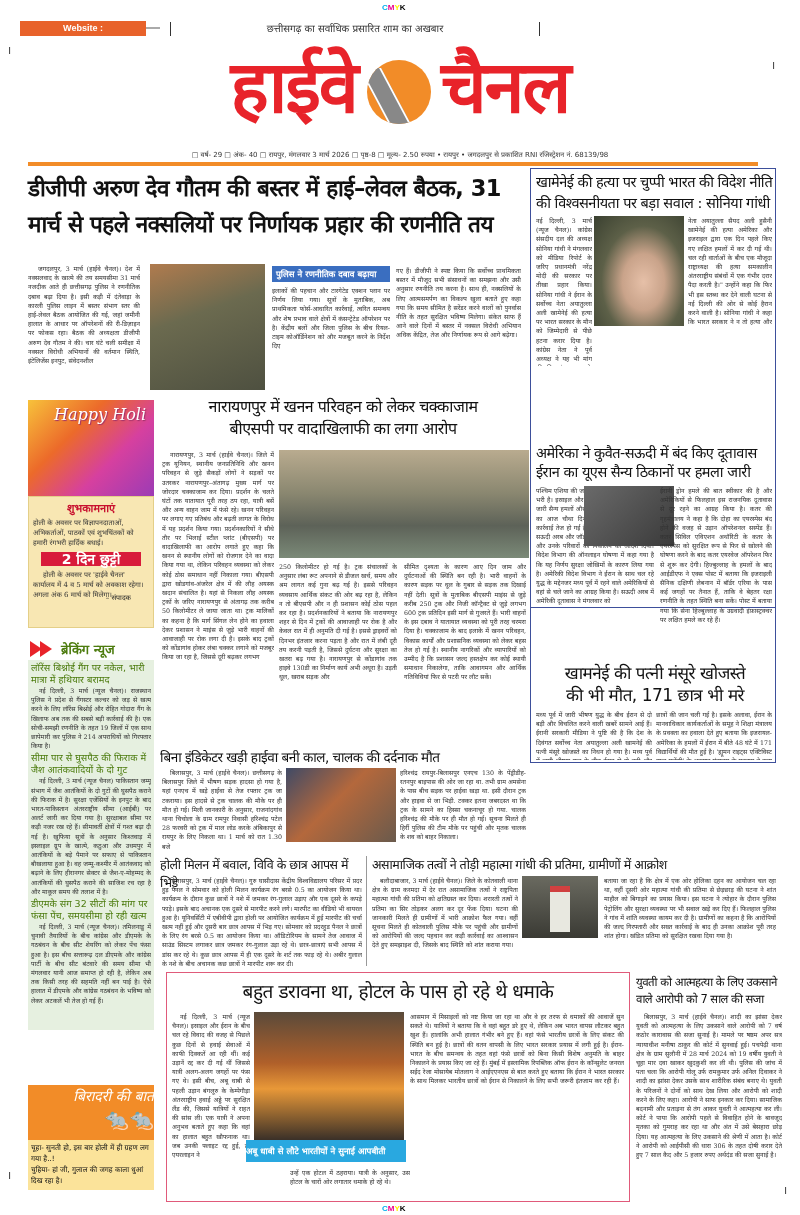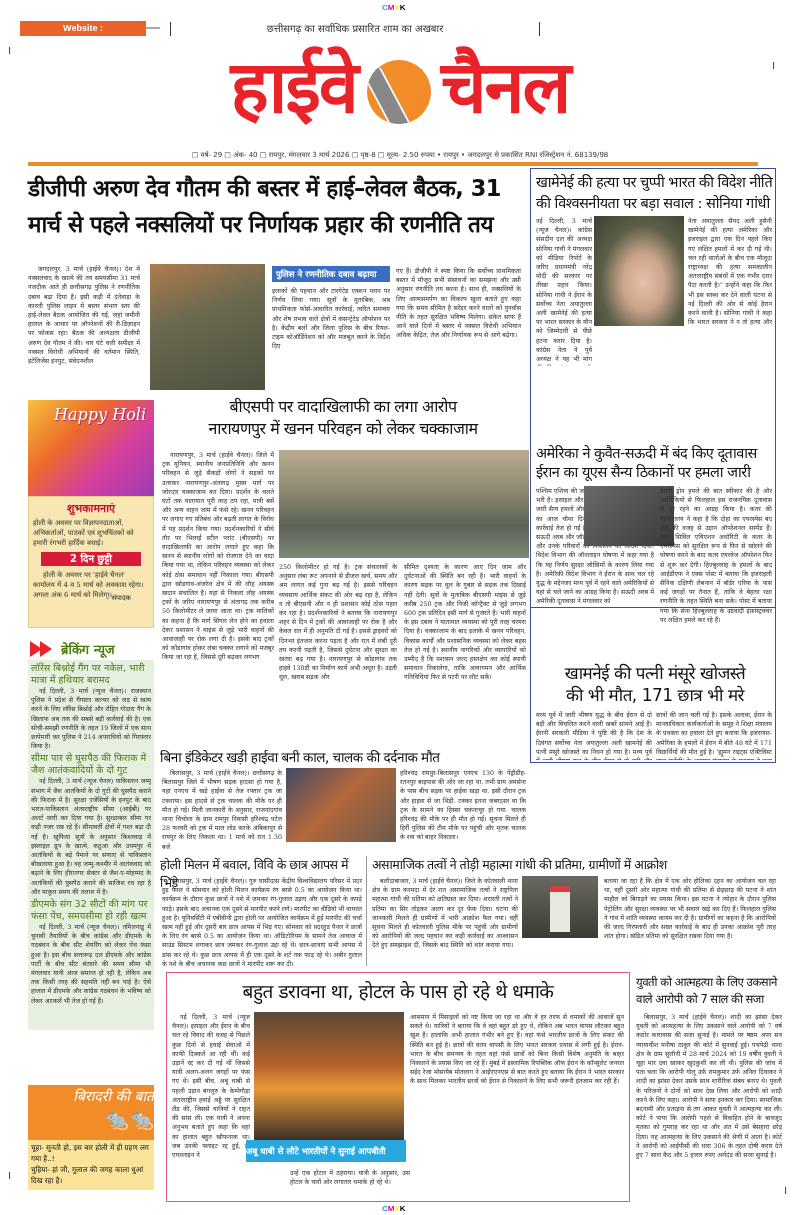--- a/index.html
+++ b/index.html
@@ -76,21 +76,21 @@
 </div>
 <div class="abs txt" style="left:536px;top:710px;width:116px;height:50px">मध्य पूर्व में जारी भीषण युद्ध के बीच ईरान से दो बड़ी और विचलित करने वाली खबरें सामने आई हैं। ईरानी सरकारी मीडिया ने पुष्टि की है कि देश के दिवंगत सर्वोच्च नेता अयातुल्ला अली खामनेई की पत्नी मंसूरे खोजस्ते का निधन हो गया है। मध्य पूर्व में जारी भीषण युद्ध के बीच ईरान से दो बड़ी और विचलित करने वाली खबरें सामने आई हैं। ईरानी सरकारी मीडिया ने पुष्टि की है कि देश के दिवंगत सर्वोच्च नेता अयातुल्ला अली खामनेई की पत्नी मंसूरे खोजस्ते का निधन हो गया है। वहीं, दूसरी ओर मानवाधिकार समूहों ने दावा किया है कि पिछले 48 घंटों में हुए हवाई हमलों में 170 से अधिक</div>
 <div class="abs txt" style="left:656px;top:710px;width:116px;height:50px">छात्रों की जान चली गई है। इसके अलावा, ईरान के मानवाधिकार कार्यकर्ताओं के समूह ने शिक्षा मंत्रालय के प्रवक्ता का हवाला देते हुए बताया कि इजरायल-अमेरिका के हमलों में ईरान में बीते 48 घंटे में 171 विद्यार्थियों की मौत हुई है। 'ह्यूमन राइट्स एक्टिविस्ट न्यूज एजेंसी' के अनुसार मंत्रालय के प्रवक्ता ने कहा कि मिनाब में स्थित शजरेह तैयबा कन्या प्राथमिक विद्यालय पर हुए घातक हमले में 168 विद्यार्थियों की जान चली गई जबकि 95 अन्य घायल हो गए। इसके अलावा तेहरान में दो और काजविन के अबियेक में नौ साल के बच्चे की मौत हो गई।</div>
 
 <div class="abs" style="left:28px;top:400px;width:126px;height:96px;background:linear-gradient(135deg,#f7c23b 0%,#ec6a2a 35%,#d6409f 65%,#9c3bb5 100%)">
   <div style="position:absolute;right:8px;top:6px;color:#fff;font-family:'DejaVu Serif',serif;font-style:italic;font-size:16px;line-height:18px;text-align:center;text-shadow:1px 1px 1px #a0306a">Happy Holi</div>
 </div>
 <div class="abs creambg" style="left:28px;top:496px;width:126px;height:132px;border:1px solid #e4cf88">
   <div style="text-align:center;color:#c8102e;font-family:'DejaVu Sans',sans-serif;font-weight:bold;font-size:11px;margin-top:3px">शुभकामनाएं</div>
   <div style="font-size:7px;line-height:10px;padding:3px 4px;color:#333">होली के अवसर पर विज्ञापनदाताओं, अभिकर्ताओं, पाठकों एवं शुभचिंतकों को हमारी रंगभरी हार्दिक बधाई।</div>
-  <div class="redlabel" style="margin:1px 12px;font-size:10px;line-height:14px">2 दिन छुट्टी</div>
+  <div class="redlabel" style="margin:1px 12px;font-size:14px;line-height:14px">2 दिन छुट्टी</div>
   <div style="font-size:7px;line-height:10px;padding:3px 4px;color:#333;text-indent:10px">होली के अवसर पर 'हाईवे चैनल' कार्यालय में 4 व 5 मार्च को अवकाश रहेगा। अगला अंक 6 मार्च को मिलेगा।</div>
   <div style="font-size:7px;text-align:right;padding-right:22px;margin-top:-10px">– संपादक</div>
 </div>
 
 <div class="abs" style="left:30px;top:638px;width:124px;height:20px">
   <span style="display:inline-block;width:0;height:0;border-left:12px solid #e8232a;border-top:8px solid transparent;border-bottom:8px solid transparent;vertical-align:middle"></span><span style="display:inline-block;width:0;height:0;border-left:12px solid #e8232a;border-top:8px solid transparent;border-bottom:8px solid transparent;vertical-align:middle;margin-left:-2px"></span>
   <span class="sub" style="font-size:13px;margin-left:4px;vertical-align:middle">ब्रेकिंग न्यूज</span>
 </div>
 <div class="abs greenbg" style="left:28px;top:660px;width:126px;height:370px;padding:2px 3px;overflow:hidden">
   <div class="sub" style="font-size:9.5px;line-height:12px;font-weight:normal">लॉरेंस बिश्नोई गैंग पर नकेल, भारी मात्रा में हथियार बरामद</div>
@@ -104,22 +104,22 @@
 <div class="abs" style="left:28px;top:1085px;width:126px;height:55px;background:#f28c28;color:#fff;text-align:right">
   <div style="font-family:'DejaVu Sans',sans-serif;font-size:14px;font-style:italic;line-height:22px">बिरादरी की बात</div>
   <div style="font-size:20px;line-height:24px">🐀🐀</div>
 </div>
 <div class="abs" style="left:28px;top:1140px;width:126px;height:50px;background:#fbe39a;padding:2px 3px;font-family:'DejaVu Sans',sans-serif;font-size:7.2px;line-height:11px;color:#111">
   <div>चूहा- सुनती हो, इस बार होली में ही ग्रहण लग गया है..!</div>
   <div>चुहिया- हां जी, गुलाल की जगह काला धुआं दिख रहा है।</div>
 </div>
 
 <div class="abs h1" style="left:160px;top:396px;width:366px;text-align:center;font-size:16px;line-height:22px;font-weight:normal">
+  <div>नारायणपुर में खनन परिवहन को लेकर चक्काजाम</div>
   <div>बीएसपी पर वादाखिलाफी का लगा आरोप</div>
-  <div>नारायणपुर में खनन परिवहन को लेकर चक्काजाम</div>
 </div>
 <div class="abs txt" style="left:162px;top:450px;width:112px;height:300px;text-indent:8px">नारायणपुर, 3 मार्च (हाईवे चैनल)। जिले में ट्रक यूनियन, स्थानीय जनप्रतिनिधि और खनन परिवहन से जुड़े सैकड़ों लोगों ने सड़कों पर उतरकर नारायणपुर–अंतागढ़ मुख्य मार्ग पर जोरदार चक्काजाम कर दिया। प्रदर्शन के चलते घंटों तक यातायात पूरी तरह ठप रहा, यात्री बसें और अन्य वाहन जाम में फंसे रहे। खनन परिवहन पर लगाए गए प्रतिबंध और बढ़ती लागत के विरोध में यह प्रदर्शन किया गया। प्रदर्शनकारियों ने सीधे तौर पर भिलाई स्टील प्लांट (बीएसपी) पर वादाखिलाफी का आरोप लगाते हुए कहा कि खनन से स्थानीय लोगों को रोजगार देने का वादा किया गया था, लेकिन परिवहन व्यवस्था को लेकर कोई ठोस समाधान नहीं निकाला गया। बीएसपी द्वारा खोडगांव-अंजरेल क्षेत्र में की लौह अयस्क खदान संचालित है। यहां से निकला लौह अयस्क ट्रकों के जरिए नारायणपुर से अंतागढ़ तक करीब 50 किलोमीटर ले जाया जाता था। ट्रक मालिकों का कहना है कि मार्ग सिंगल लेन होने का हवाला देकर प्रशासन ने माइंस से जुड़े भारी वाहनों की आवाजाही पर रोक लगा दी है। इसके बाद ट्रकों को कोंडागांव होकर लंबा चक्कर लगाने को मजबूर किया जा रहा है, जिससे दूरी बढ़कर लगभग</div>
 <div class="abs photo" style="left:279px;top:450px;width:250px;height:108px;background:linear-gradient(180deg,#b9ab8f 0%,#8a8770 40%,#5d6258 70%,#7b8a78 100%)"></div>
 <div class="abs txt" style="left:279px;top:562px;width:118px;height:188px">250 किलोमीटर हो गई है। ट्रक संचालकों के अनुसार लंबा रूट अपनाने से डीजल खर्च, समय और श्रम लागत कई गुना बढ़ गई है। इससे परिवहन व्यवसाय आर्थिक संकट की ओर बढ़ रहा है, लेकिन न तो बीएसपी और न ही प्रशासन कोई ठोस पहल कर रहा है। प्रदर्शनकारियों ने बताया कि नारायणपुर शहर से दिन में ट्रकों की आवाजाही पर रोक है और केवल रात में ही अनुमति दी गई है। इससे ड्राइवरों को दिनभर इंतजार करना पड़ता है और रात में लंबी दूरी तय करनी पड़ती है, जिससे दुर्घटना और सुरक्षा का खतरा बढ़ गया है। नारायणपुर से कोंडागांव तक हाइवे 130डी का निर्माण कार्य अभी अधूरा है। उड़ती धूल, खराब सड़क और</div>
 <div class="abs txt" style="left:404px;top:562px;width:122px;height:188px">सीमित दृश्यता के कारण आए दिन जाम और दुर्घटनाओं की स्थिति बन रही है। भारी वाहनों के कारण सड़क पर धूल के गुबार से सड़क तक दिखाई नहीं देती। सूत्रों के मुताबिक बीएसपी माइंस से जुड़े करीब 250 ट्रक और निजी कॉन्ट्रैक्ट से जुड़े लगभग 600 ट्रक प्रतिदिन इसी मार्ग से गुजरते हैं। भारी वाहनों के इस दबाव ने यातायात व्यवस्था को पूरी तरह चरमरा दिया है। चक्काजाम के बाद इलाके में खनन परिवहन, विकास कार्यों और प्रशासनिक व्यवस्था को लेकर बहस तेज हो गई है। स्थानीय नागरिकों और व्यापारियों को उम्मीद है कि प्रशासन जल्द हस्तक्षेप कर कोई स्थायी समाधान निकालेगा, ताकि आवागमन और आर्थिक गतिविधियां फिर से पटरी पर लौट सकें।</div>
 
 <div class="abs h1" style="left:160px;top:748px;width:366px;font-size:13.5px;line-height:18px;font-weight:normal">बिना इंडिकेटर खड़ी हाईवा बनी काल, चालक की दर्दनाक मौत</div>
 <div class="abs txt" style="left:162px;top:768px;width:120px;height:82px;text-indent:8px">बिलासपुर, 3 मार्च (हाईवे चैनल)। छत्तीसगढ़ के बिलासपुर जिले में भीषण सड़क हादसा हो गया है, यहां एनएच में खड़े हाईवा से तेज रफ्तार ट्रक जा टकराया। इस हादसे से ट्रक चालक की मौके पर ही मौत हो गई। मिली जानकारी के अनुसार, राजनांदगांव थाना चिचोला के ग्राम रामपुर निवासी हरिश्चंद्र पटेल 28 फरवरी को ट्रक में माल लोड करके अंबिकापुर से रायपुर के लिए निकला था। 1 मार्च को रात 1.30 बजे</div>
 <div class="abs photo" style="left:286px;top:768px;width:110px;height:74px;background:linear-gradient(135deg,#3f4a66 0%,#b4683c 45%,#6a5a4c 100%)"></div>
 <div class="abs txt" style="left:400px;top:768px;width:126px;height:82px">हरिश्चंद्र रायपुर-बिलासपुर एनएच 130 के पेंड्रीडीह-रतनपुर बाइपास की ओर जा रहा था. तभी ग्राम अमसेना के पास बीच सड़क पर हाईवा खड़ा था. इसी दौरान ट्रक और हाइवा से जा भिड़ी. टक्कर इतना जबरदस्त था कि ट्रक के सामने का हिस्सा चकनाचूर हो गया. चालक हरिश्चंद्र की मौके पर ही मौत हो गई। सूचना मिलते ही हिर्री पुलिस की टीम मौके पर पहुंची और मृतक चालक के शव को बाहर निकाला।</div>

